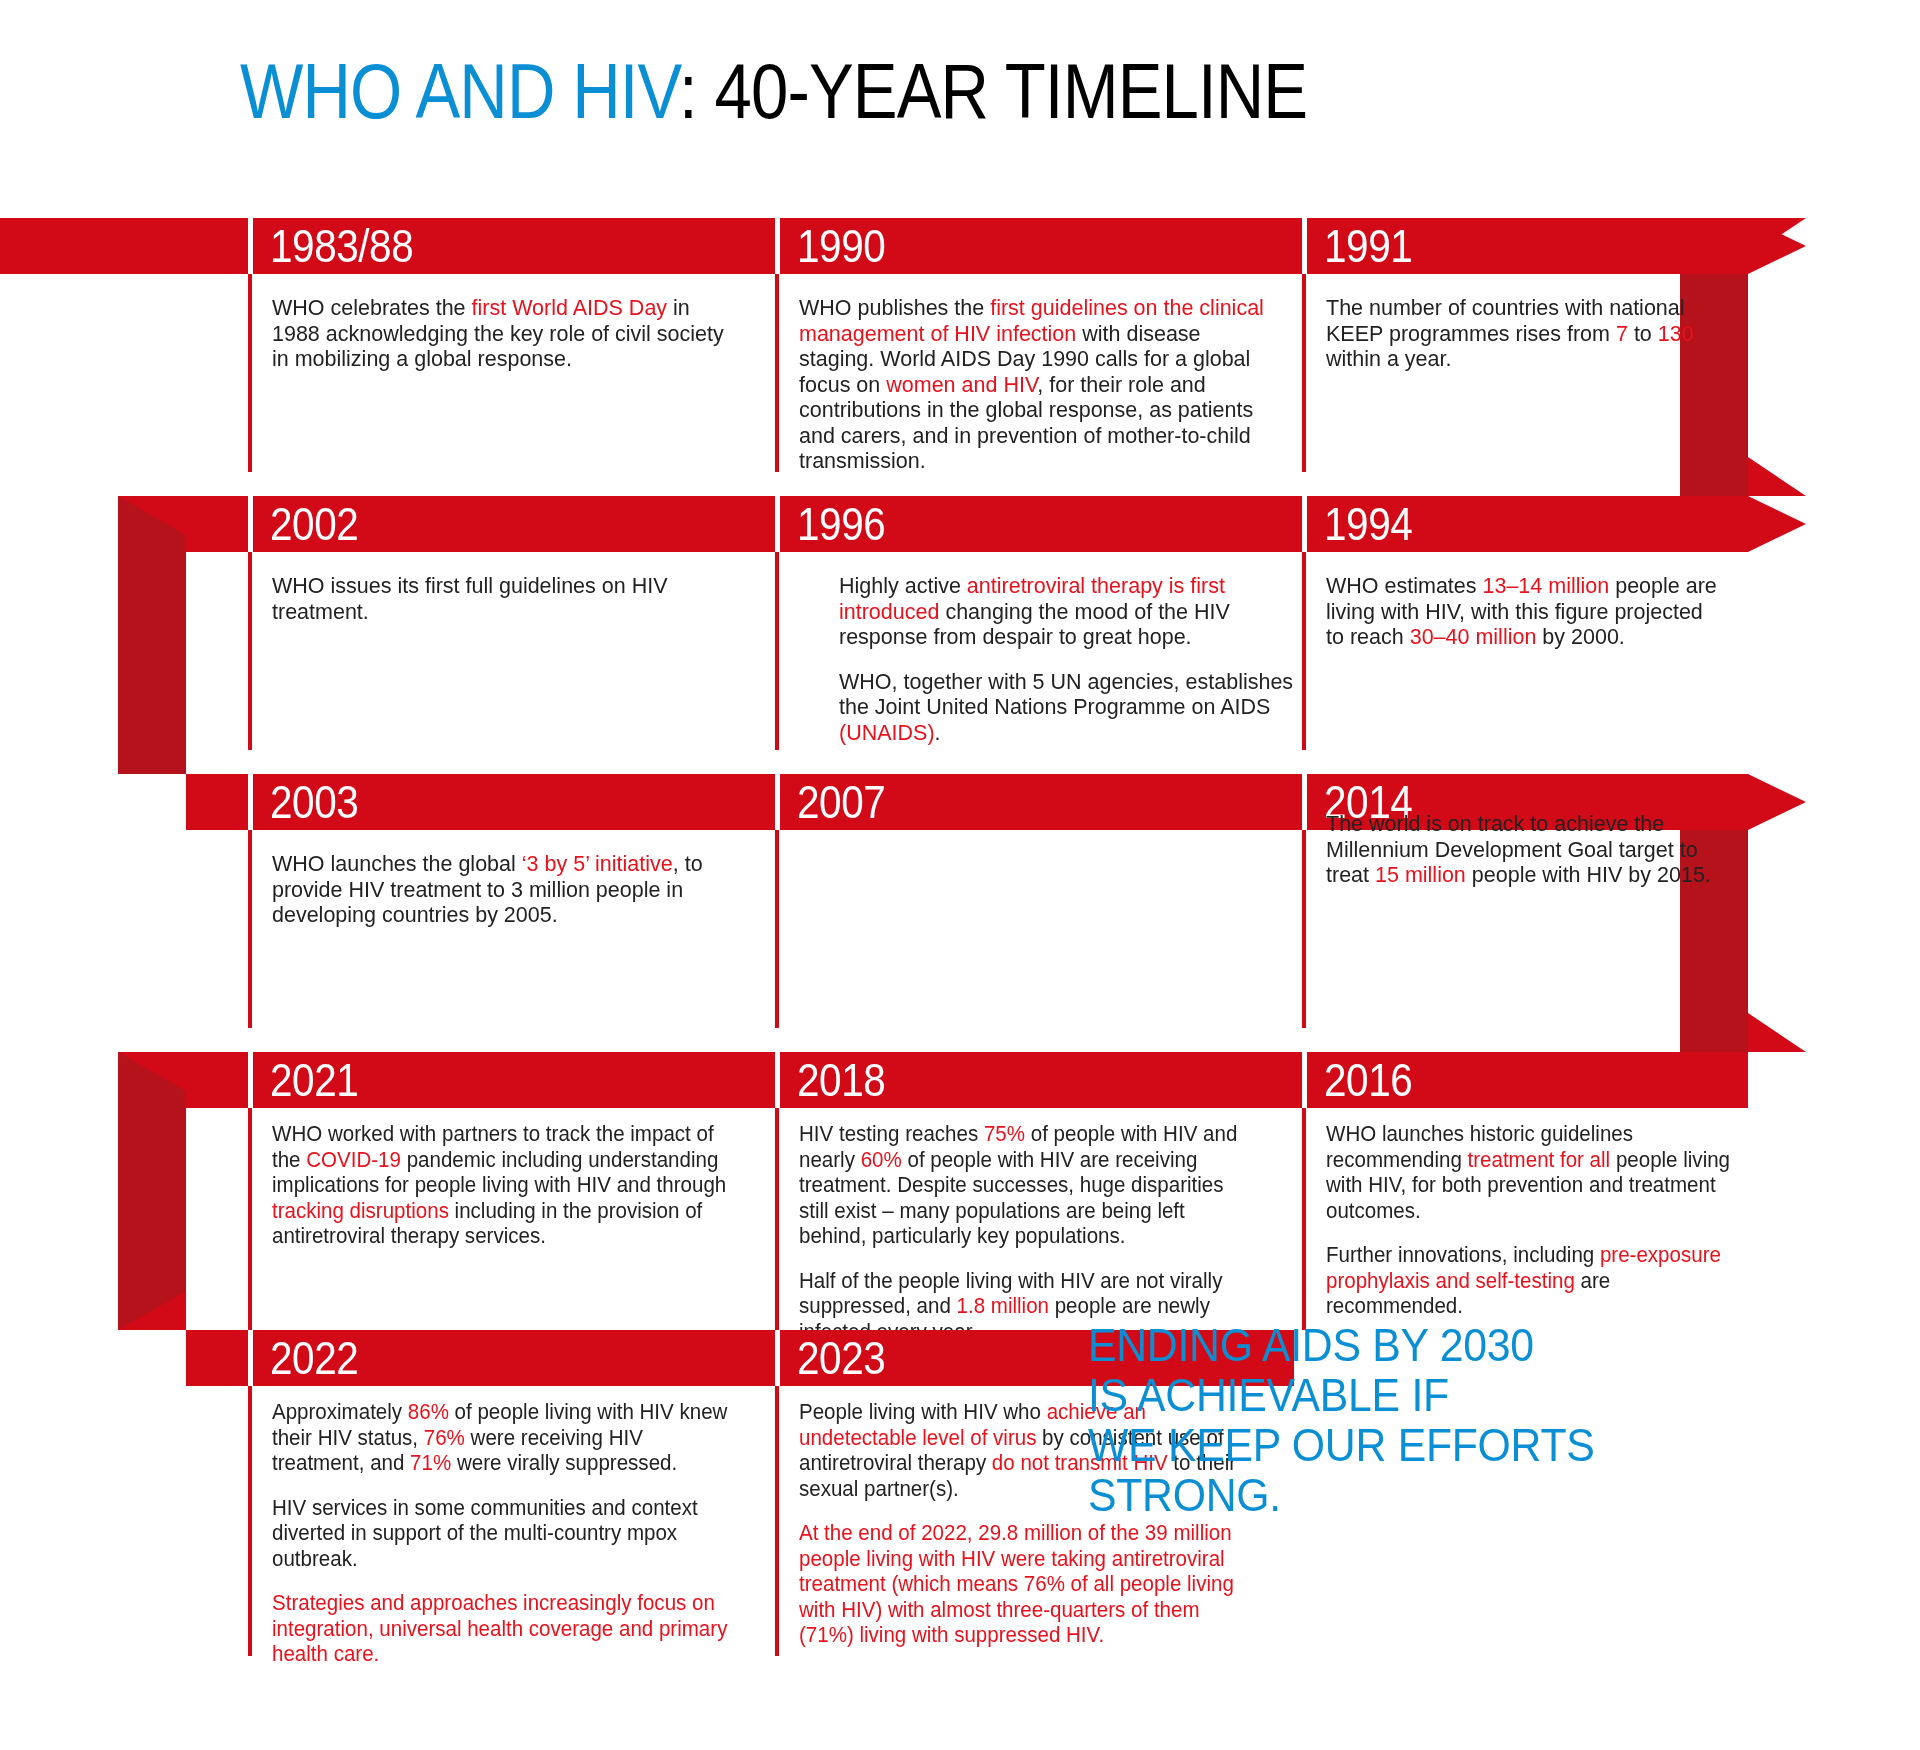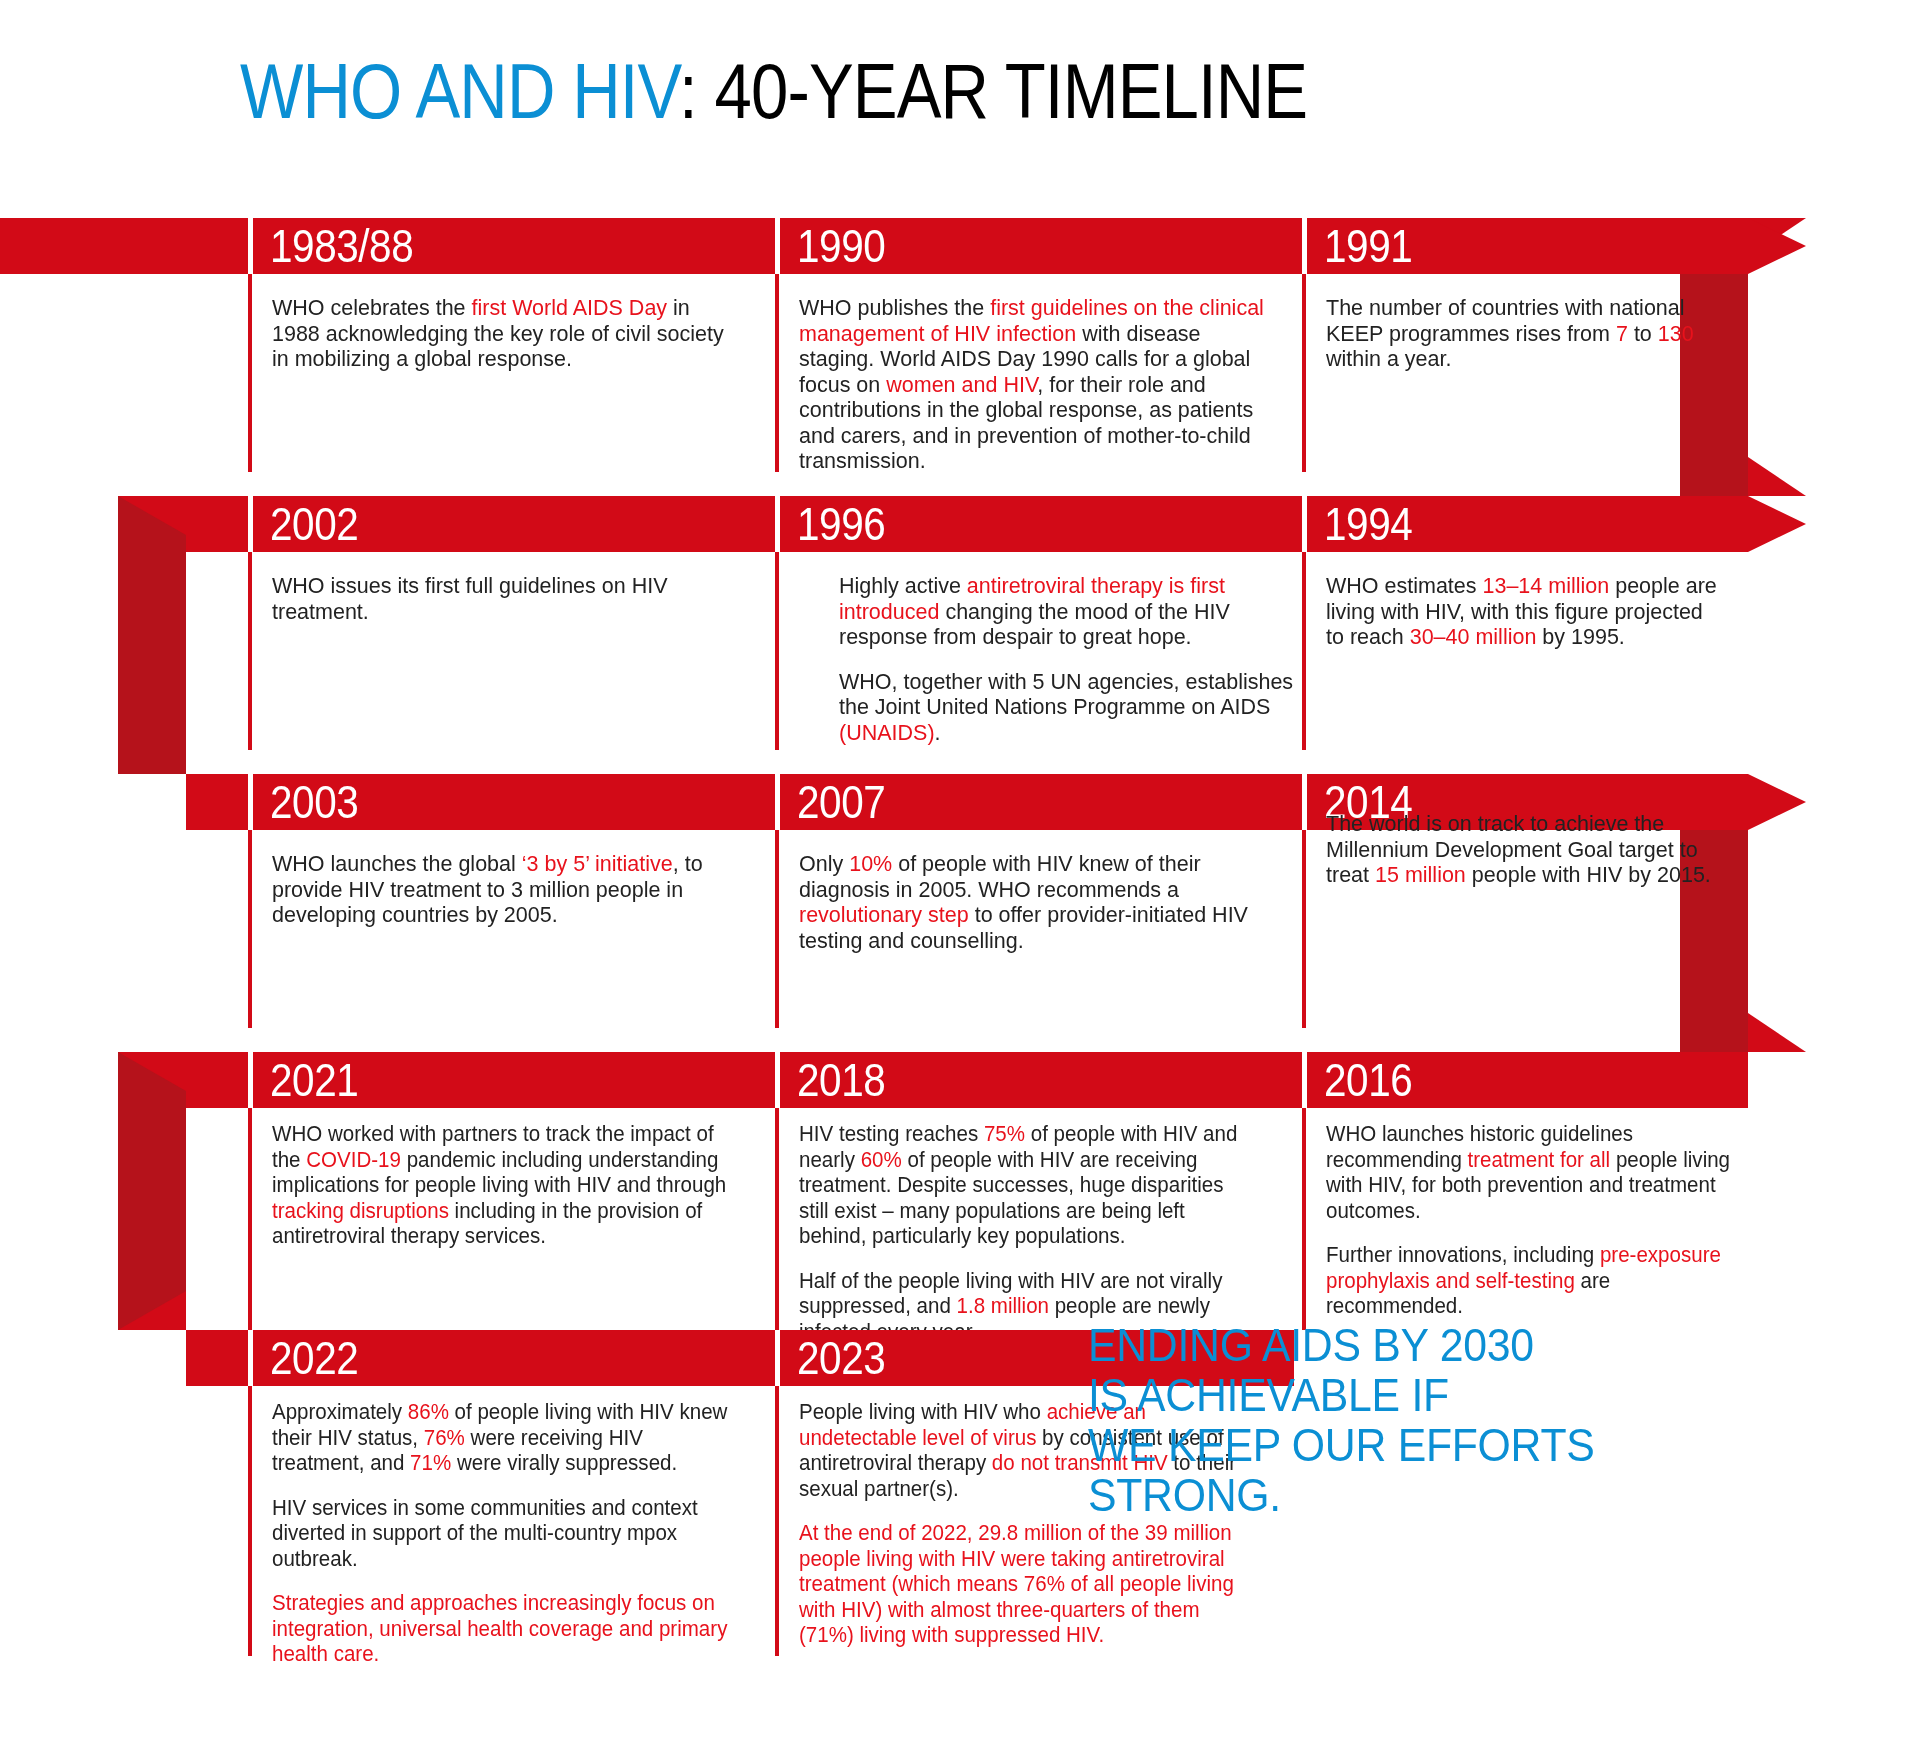--- a/index.html
+++ b/index.html
@@ -142,21 +142,21 @@
   <div class="vrule" style="left:1302px;top:552px;height:198px;"></div>
 
   <div class="cell" id="c-1-0" style="left:272px;top:574px;width:455px;">
       <p><span>WHO issues its first full guidelines on HIV treatment.</span></p>
     </div>
   <div class="cell" id="c-1-1" style="left:799px;top:574px;width:480px;margin-left:40px;">
       <p><span>Highly active </span><span class="r">antiretroviral therapy is first introduced</span><span> changing the mood of the HIV response from despair to great hope.</span></p>
       <p><span>WHO, together with 5 UN agencies, establishes the Joint United Nations Programme on AIDS </span><span class="r">(UNAIDS)</span><span>.</span></p>
     </div>
   <div class="cell" id="c-1-2" style="left:1326px;top:574px;width:400px;">
-      <p><span>WHO estimates </span><span class="r">13–14 million</span><span> people are living with HIV, with this figure projected to reach </span><span class="r">30–40 million</span><span> by 1995.</span></p>
+      <p><span>WHO estimates </span><span class="r">13–14 million</span><span> people are living with HIV, with this figure projected to reach </span><span class="r">30–40 million</span><span> by 2000.</span></p>
     </div>
 
   <div class="conn" style="left:1680px;top:774px;width:68px;height:278px;"></div>
   <div class="conn-tip" style="left:1748px;top:974px;border-top:39px solid transparent;border-bottom:39px solid #D20A17;border-right:58px solid transparent;"></div>
   <div class="hdr" style="left:186px;top:774px;width:1562px;"></div>
   <div class="conn-tip" style="left:1748px;top:774px;border-top:28px solid transparent;border-bottom:28px solid transparent;border-left:58px solid #D20A17;"></div>
   <div class="band" style="left:186px;top:830px;width:1494px;height:222px;background:#ffffff;"></div>
 
   <div class="hdrgap" style="left:248px;top:774px;height:56px;"></div>
   <div class="hdrgap" style="left:775px;top:774px;height:56px;"></div>
@@ -165,23 +165,20 @@
   <div class="hdr-year" style="left:270px;top:774px;">2003</div>
   <div class="hdr-year" style="left:797px;top:774px;">2007</div>
   <div class="hdr-year" style="left:1324px;top:774px;">2014</div>
 
   <div class="vrule" style="left:248px;top:830px;height:198px;"></div>
   <div class="vrule" style="left:775px;top:830px;height:198px;"></div>
   <div class="vrule" style="left:1302px;top:830px;height:198px;"></div>
 
   <div class="cell" id="c-2-0" style="left:272px;top:852px;width:460px;">
       <p><span>WHO launches the global </span><span class="r">‘3 by 5’ initiative</span><span>, to provide HIV treatment to 3 million people in developing countries by 2005.</span></p>
-    </div>
-  <div class="cell" id="c-2-1" style="left:799px;top:852px;width:465px;">
-      <p><span>Only </span><span class="r">10%</span><span> of people with HIV knew of their diagnosis in 2005. WHO recommends a </span><span class="r">revolutionary step</span><span> to offer provider-initiated HIV testing and counselling.</span></p>
     </div>
   <div class="cell" id="c-2-2" style="left:1326px;top:812px;width:415px;">
       <p><span>The world is on track to achieve the Millennium Development Goal target to treat </span><span class="r">15 million</span><span> people with HIV by 2015.</span></p>
     </div>
 
   <div class="conn" style="left:118px;top:1052px;width:68px;height:278px;"></div>
   <div class="conn-tip" style="left:118px;top:1052px;border-top:39px solid #D20A17;border-bottom:39px solid transparent;border-left:68px solid transparent;"></div>
   <div class="conn-tip" style="left:118px;top:1252px;border-top:39px solid transparent;border-bottom:39px solid #D20A17;border-left:68px solid transparent;"></div>
   <div class="hdr" style="left:186px;top:1052px;width:1562px;"></div>
   <div class="band" style="left:186px;top:1108px;width:1562px;height:222px;background:#ffffff;"></div>

